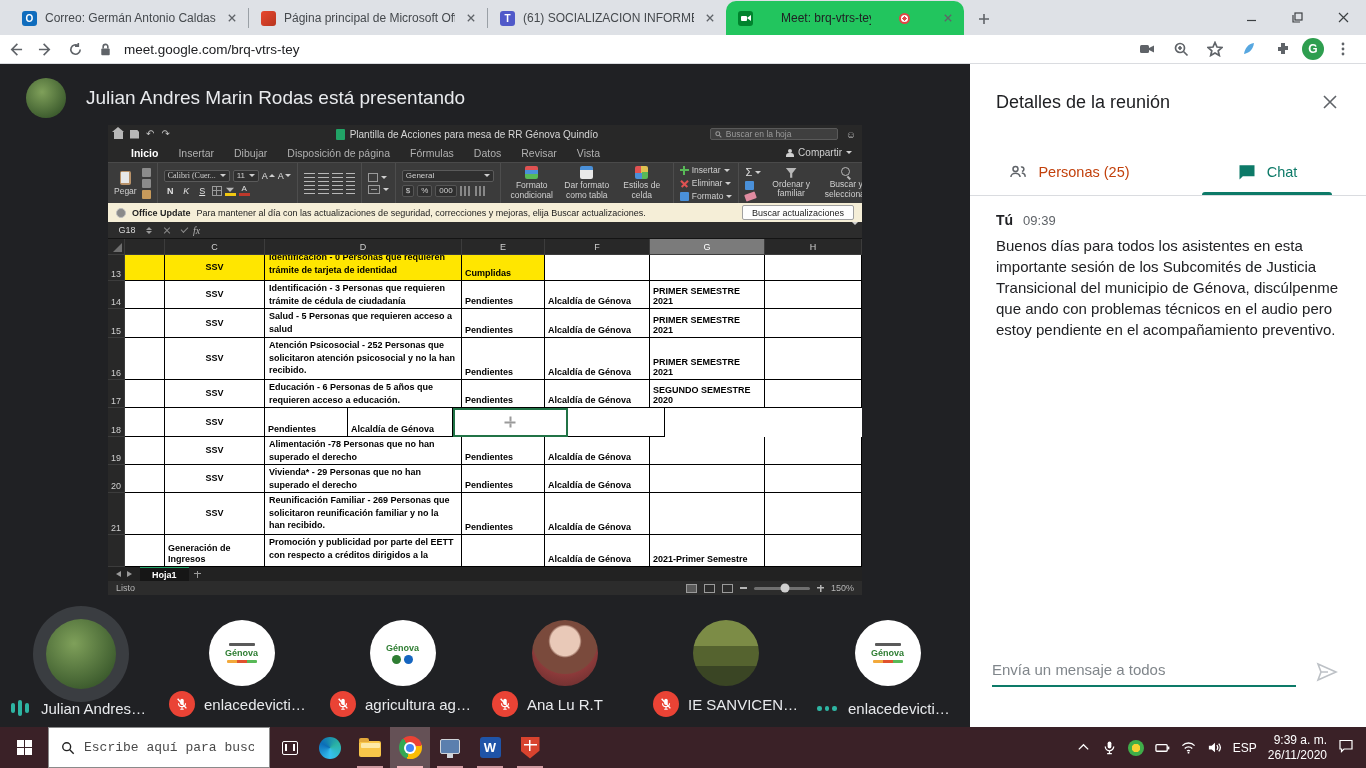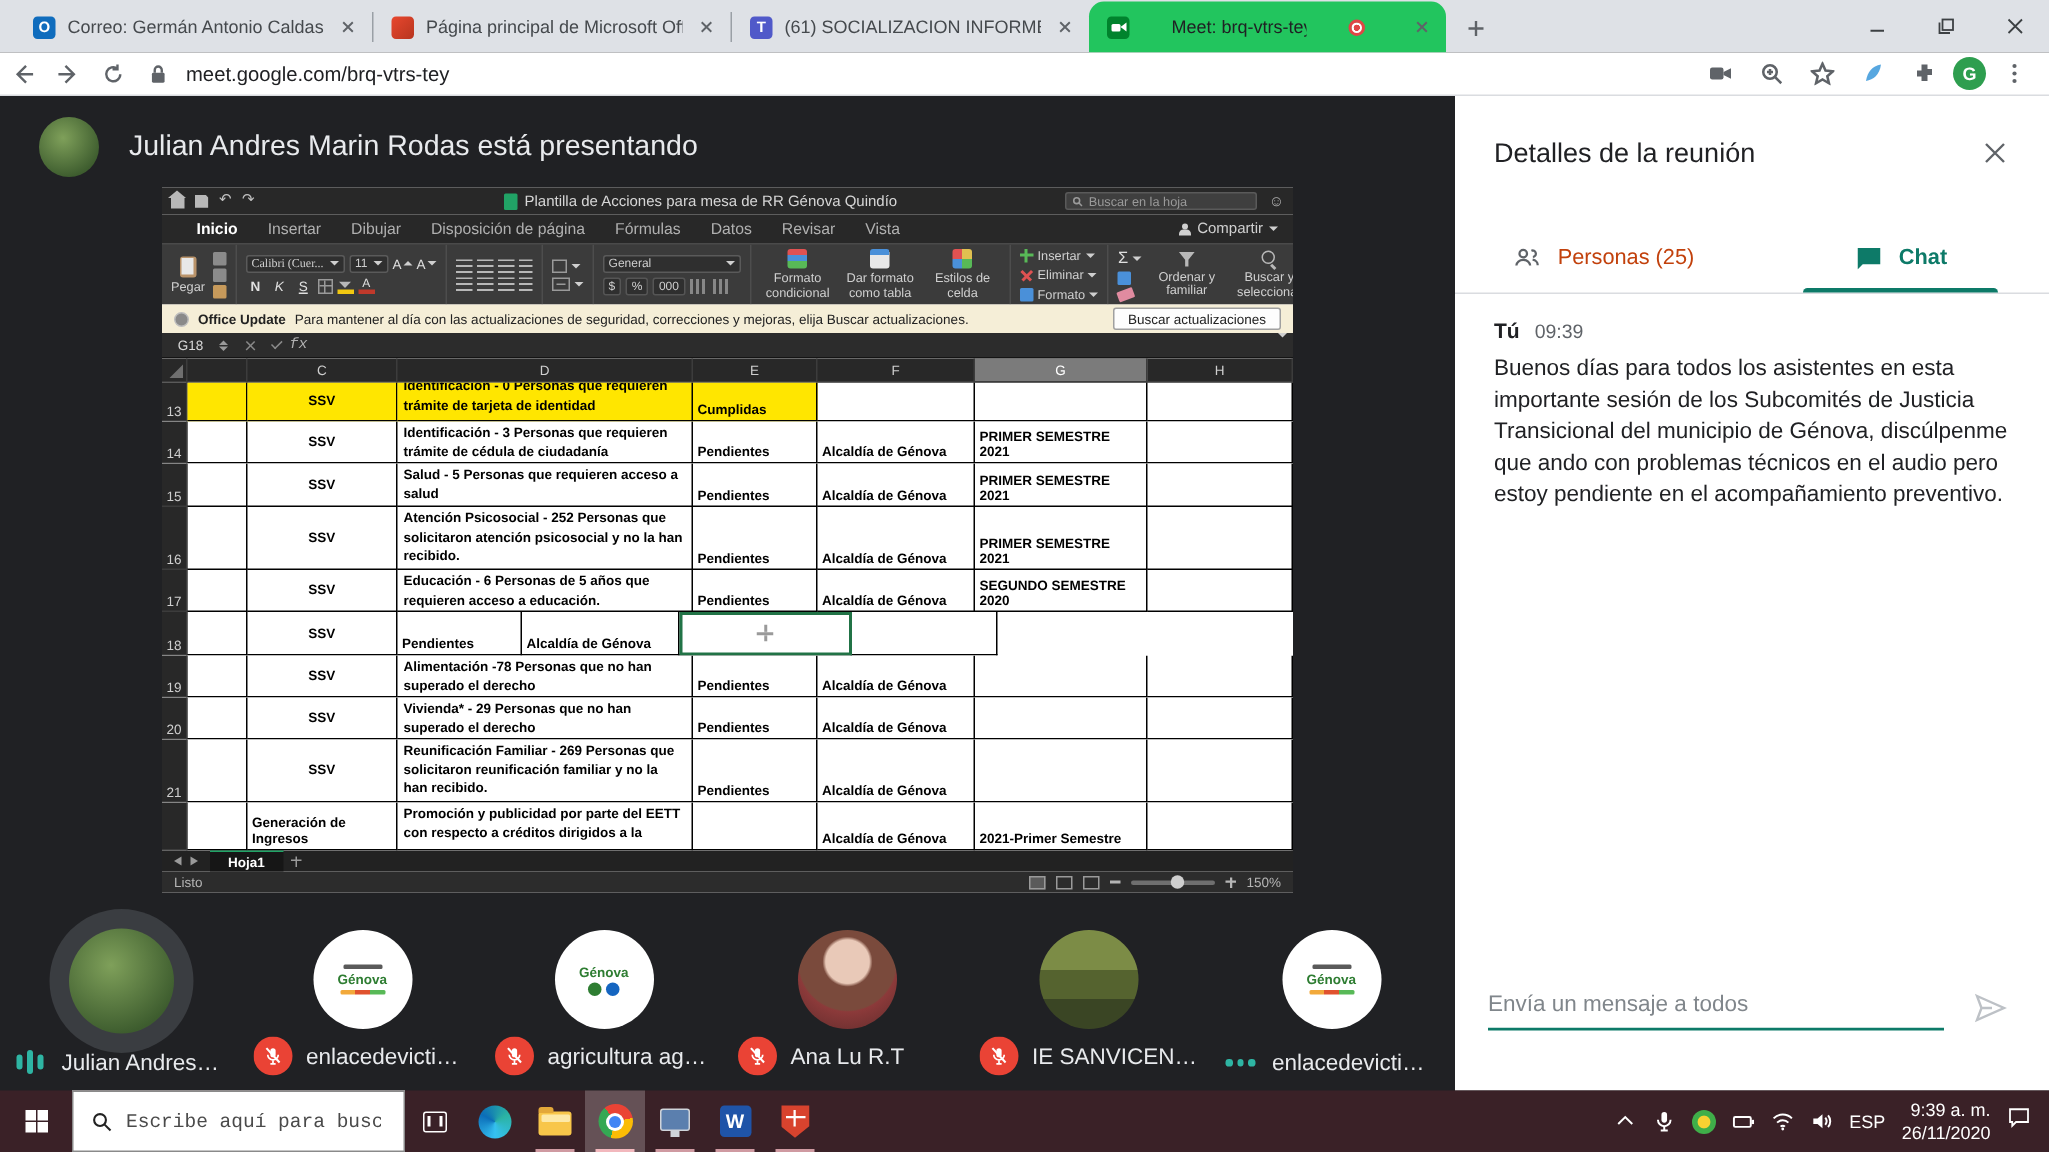--- a/index.html
+++ b/index.html
@@ -117,21 +117,21 @@
   .namebox { width:38px; text-align:center; color:#d8d8d8; }
   .stepper { display:flex; flex-direction:column; gap:1px; margin-right:6px; }
   .stepper i { width:0; height:0; border-left:3px solid transparent; border-right:3px solid transparent; }
   .stepper .up { border-bottom:3.5px solid #9a9a9a; }
   .stepper .dn { border-top:3.5px solid #9a9a9a; }
   .fml-ic { margin:0 5px; color:#8a8a8a; }
   .fml-x { position:relative; width:8px; height:8px; }
   .fml-x::before,.fml-x::after { content:""; position:absolute; left:0; top:3.5px; width:8px; height:1.2px; background:#8a8a8a; }
   .fml-x::before { transform:rotate(45deg); } .fml-x::after { transform:rotate(-45deg); }
   .fml-chk { width:7px; height:4px; border-left:1.3px solid #8a8a8a; border-bottom:1.3px solid #8a8a8a; transform:rotate(-45deg); margin-top:-2px; }
-  .fx { font-family:Liberation Mono, monospace; font-style:italic; font-size:10px; color:#b0b0b0; }
+  .fx { font-family:Liberation Serif, serif; font-style:italic; font-size:10px; color:#b0b0b0; }
   .fml-end { margin-left:auto; margin-right:4px; }
 
   .xl-grid { flex:0 0 auto; background:#fff; }
   .hdrrow { display:flex; height:16px; background:#282828; color:#cfcfcf; font-size:9px; }
   .hc { display:flex; align-items:center; justify-content:center; border-right:1px solid #3c3c3c; border-bottom:1px solid #3c3c3c; }
   .hc.sel { background:#7b7b7b; color:#fff; }
   .corner { position:relative; }
   .corner::after { content:""; position:absolute; right:2px; bottom:2px; border-left:9px solid transparent; border-bottom:9px solid #6f6f6f; }
   .wRH{width:17px;} .wB{width:40px;} .wC{width:100px;} .wD{width:197px;} .wE{width:83px;} .wF{width:105px;} .wG{width:115px;} .wH{width:97px;}
   .xrow { display:flex; overflow:hidden; }
@@ -193,21 +193,21 @@
   .moredots { width:24px; display:flex; gap:3px; justify-content:center; flex:0 0 auto; }
   .moredots i { width:4.5px; height:4.5px; border-radius:50%; background:#2eb5a3; }
 
   
   .panel { position:absolute; left:970px; top:0; width:396px; height:663px; background:#fff; }
   .panel-title { position:absolute; top:28px; left:26px; font-size:18px; color:#202124; }
   .panel-close { position:absolute; top:26px; right:24px; width:24px; height:24px; display:flex; align-items:center; justify-content:center; }
   .panel-close svg { width:16px; height:16px; stroke:#5f6368; stroke-width:1.6; }
   .ptabs { position:absolute; top:84px; left:0; right:0; height:48px; display:flex; border-bottom:1px solid #dadce0; }
   .ptab { flex:1; display:flex; align-items:center; justify-content:center; gap:10px; font-size:14.5px; color:#c2410c; position:relative; }
-  .ptab.active { color:#0d7a68; font-weight:bold; }
+  .ptab.active { color:#0d7a68; font-weight:normal; }
   .ptab.active::after { content:""; position:absolute; bottom:0; left:50%; transform:translateX(-50%); width:130px; height:3.5px; background:#0d7a68; border-radius:4px 4px 0 0; }
   .ptab svg { width:20px; height:20px; }
   .msg { position:absolute; top:148px; left:26px; width:344px; }
   .msg-head { display:flex; align-items:baseline; gap:10px; }
   .msg-sender { font-size:14px; font-weight:bold; color:#202124; }
   .msg-time { font-size:13px; color:#5f6368; }
   .msg-body { margin-top:7px; font-size:15px; line-height:21px; color:#202124; }
   .chatform { position:absolute; left:22px; right:70px; bottom:40px; border-bottom:2px solid #0d7a68; }
   .chatform input { width:100%; border:none; outline:none; font-size:15px; color:#202124; padding:4px 0 7px; font-family:"Liberation Sans",sans-serif; }
   .chatform input::placeholder { color:#80868b; }

